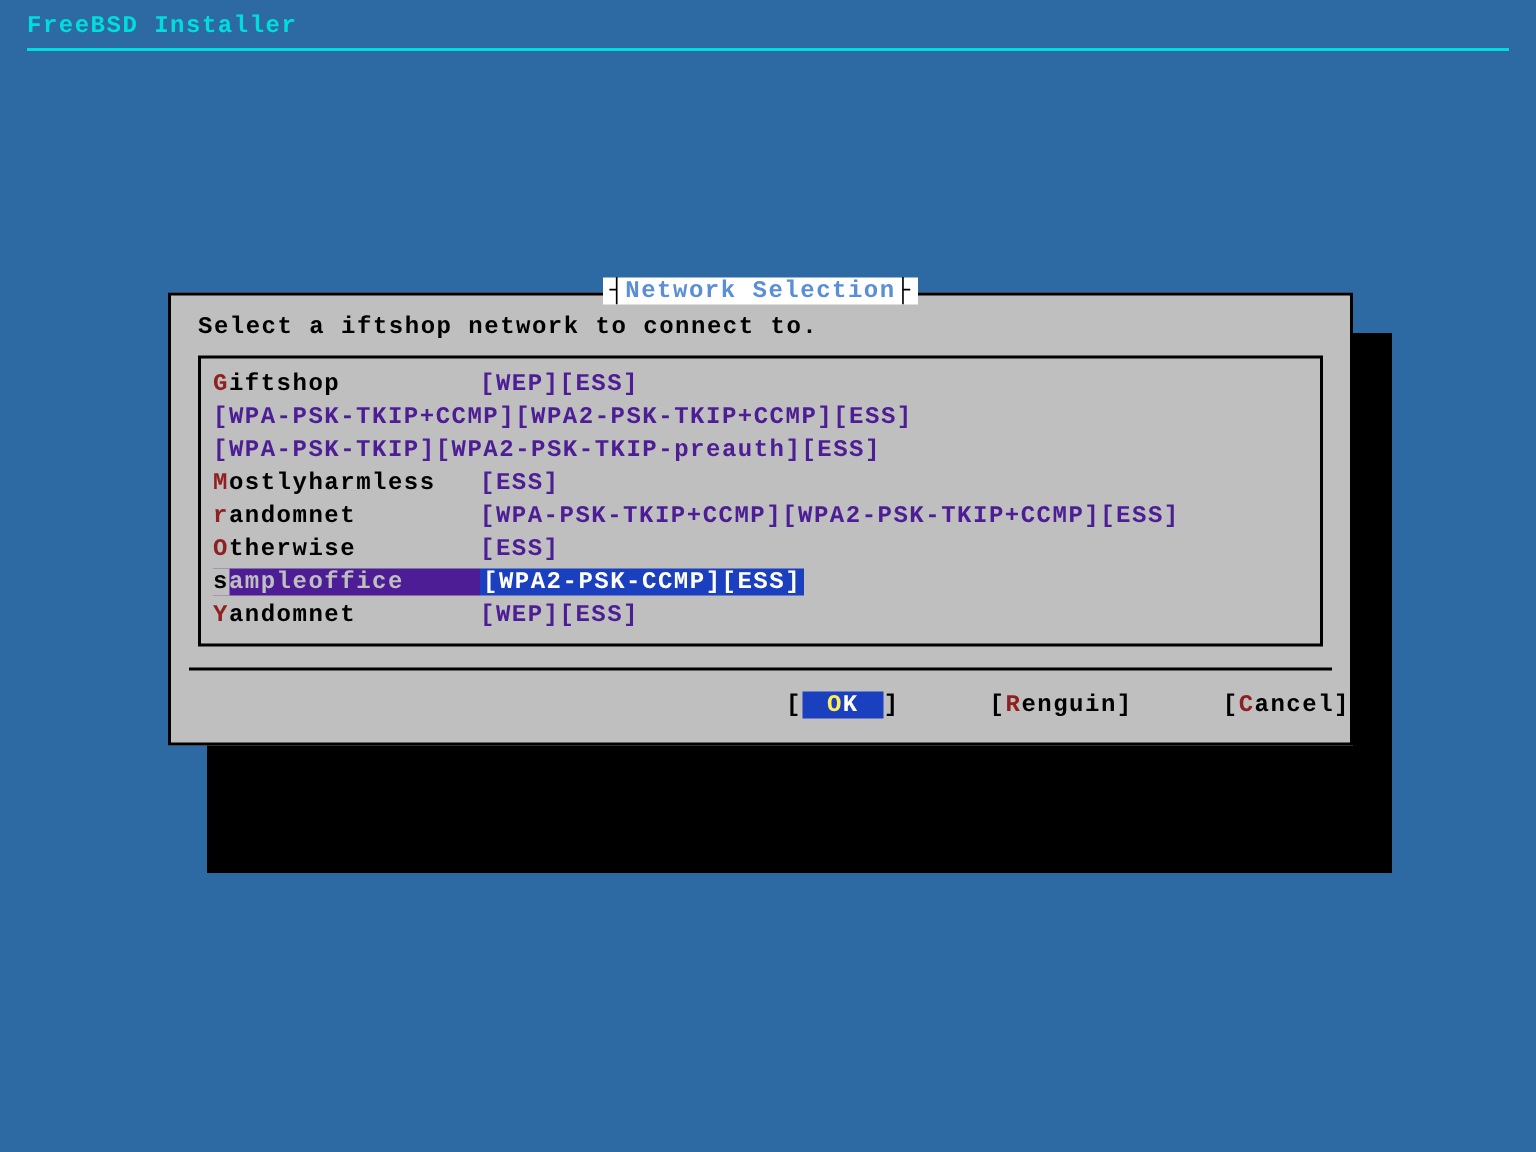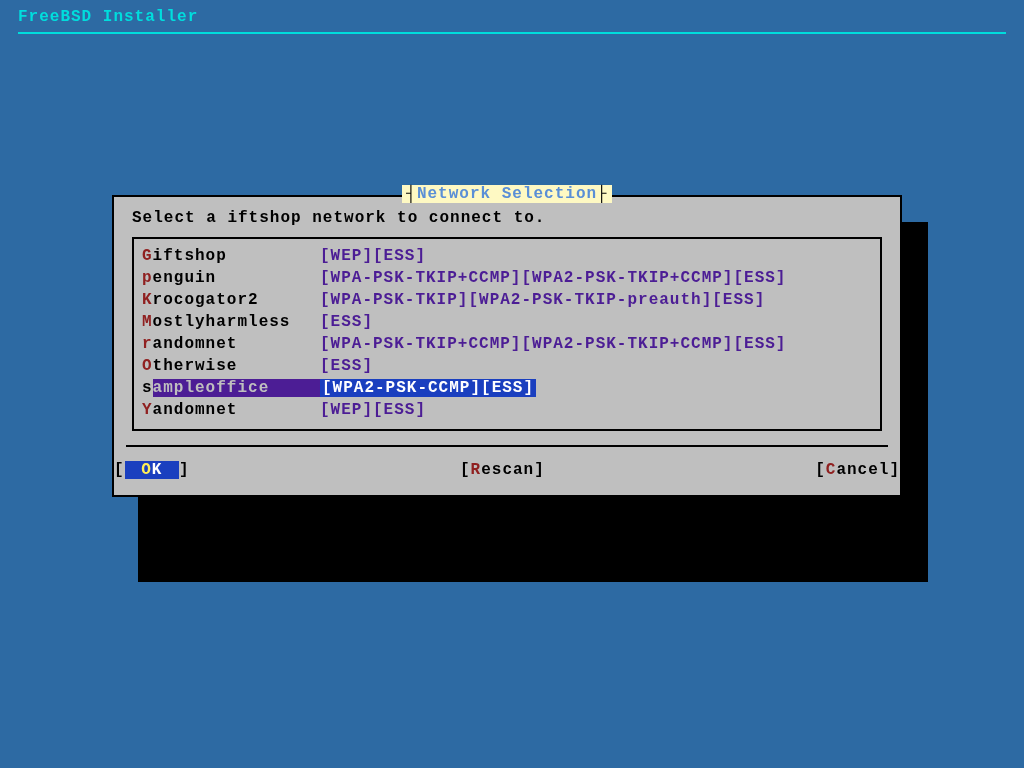--- a/index.html
+++ b/index.html
@@ -39,21 +39,21 @@
     background: #bfbfbf;
     border: 2px solid #000;
     padding: 0;
   }
   .dialog-title-wrap {
     text-align: center;
     margin-top: -12px;
   }
   .dialog-title {
     display: inline-block;
-    background: #fef9c3;
+    background: #ffffff;
     color: #5a8fd6;
     padding: 0 4px;
     letter-spacing: 1px;
   }
   .dialog-title .pipe { color: #000; }
   .instruction {
     color: #000;
     padding: 6px 18px 10px 18px;
     letter-spacing: 1px;
   }
@@ -83,21 +83,21 @@
     color: #fff;
     padding: 0 2px;
   }
   .button-sep {
     border: none;
     border-top: 2px solid #000;
     margin: 14px 12px 0 12px;
   }
   .button-row {
     display: flex;
-    justify-content: space-between;
+    justify-content: flex-end;
     gap: 60px;
     padding: 14px 0 16px 0;
     color: #000;
     letter-spacing: 1px;
   }
   .btn {
     cursor: pointer;
   }
   .btn .hot { color: #902020; }
   .btn.active .inner {
@@ -120,29 +120,29 @@
   <div class="dialog-title-wrap">
     <span class="dialog-title">
       <span class="pipe">┤</span><span>Network Selection</span><span class="pipe">├</span>
     </span>
   </div>
 
   <div class="instruction">Select a iftshop network to connect to.</div>
 
   <div class="list-box" id="network-list">
       <div class="row"><span class="name-col-wrap"><span class="hotkey">G</span><span class="name-col">iftshop</span></span><span class="caps-col">[WEP][ESS]</span></div>
-      <div class="row"><span class="name-col-wrap"><span class="hotkey">p</span><span class="name-col">enguin</span></span><span class="caps-col">[WPA-PSK-TKIP+CCMP][WPA2-PSK-TKIP+CCMP][ESS]</span></div>
-      <div class="row"><span class="name-col-wrap"><span class="hotkey">K</span><span class="name-col">rocogator2</span></span><span class="caps-col">[WPA-PSK-TKIP][WPA2-PSK-TKIP-preauth][ESS]</span></div>
+      <div class="row"><span class="caps-col">[WPA-PSK-TKIP+CCMP][WPA2-PSK-TKIP+CCMP][ESS]</span></div>
+      <div class="row"><span class="caps-col">[WPA-PSK-TKIP][WPA2-PSK-TKIP-preauth][ESS]</span></div>
       <div class="row"><span class="name-col-wrap"><span class="hotkey">M</span><span class="name-col">ostlyharmless</span></span><span class="caps-col">[ESS]</span></div>
       <div class="row"><span class="name-col-wrap"><span class="hotkey">r</span><span class="name-col">andomnet</span></span><span class="caps-col">[WPA-PSK-TKIP+CCMP][WPA2-PSK-TKIP+CCMP][ESS]</span></div>
       <div class="row"><span class="name-col-wrap"><span class="hotkey">O</span><span class="name-col">therwise</span></span><span class="caps-col">[ESS]</span></div>
       <div class="row selected"><span class="name-col-wrap"><span class="hotkey">s</span><span class="name-col">ampleoffice</span></span><span class="caps-col">[WPA2-PSK-CCMP][ESS]</span></div>
       <div class="row"><span class="name-col-wrap"><span class="hotkey">Y</span><span class="name-col">andomnet</span></span><span class="caps-col">[WEP][ESS]</span></div>
     </div>
 
   <hr class="button-sep">
 
   <div class="button-row">
     <span class="btn active">[<span class="inner">  <span class="hot">O</span><span>K</span>  </span>]</span>
-    <span class="btn">[<span class="hot">R</span><span>escan</span>]</span>
+    <span class="btn">[<span class="hot">R</span><span>enguin</span>]</span>
     <span class="btn">[<span class="hot">C</span><span>ancel</span>]</span>
   </div>
 </div>
 
 </body></html>

